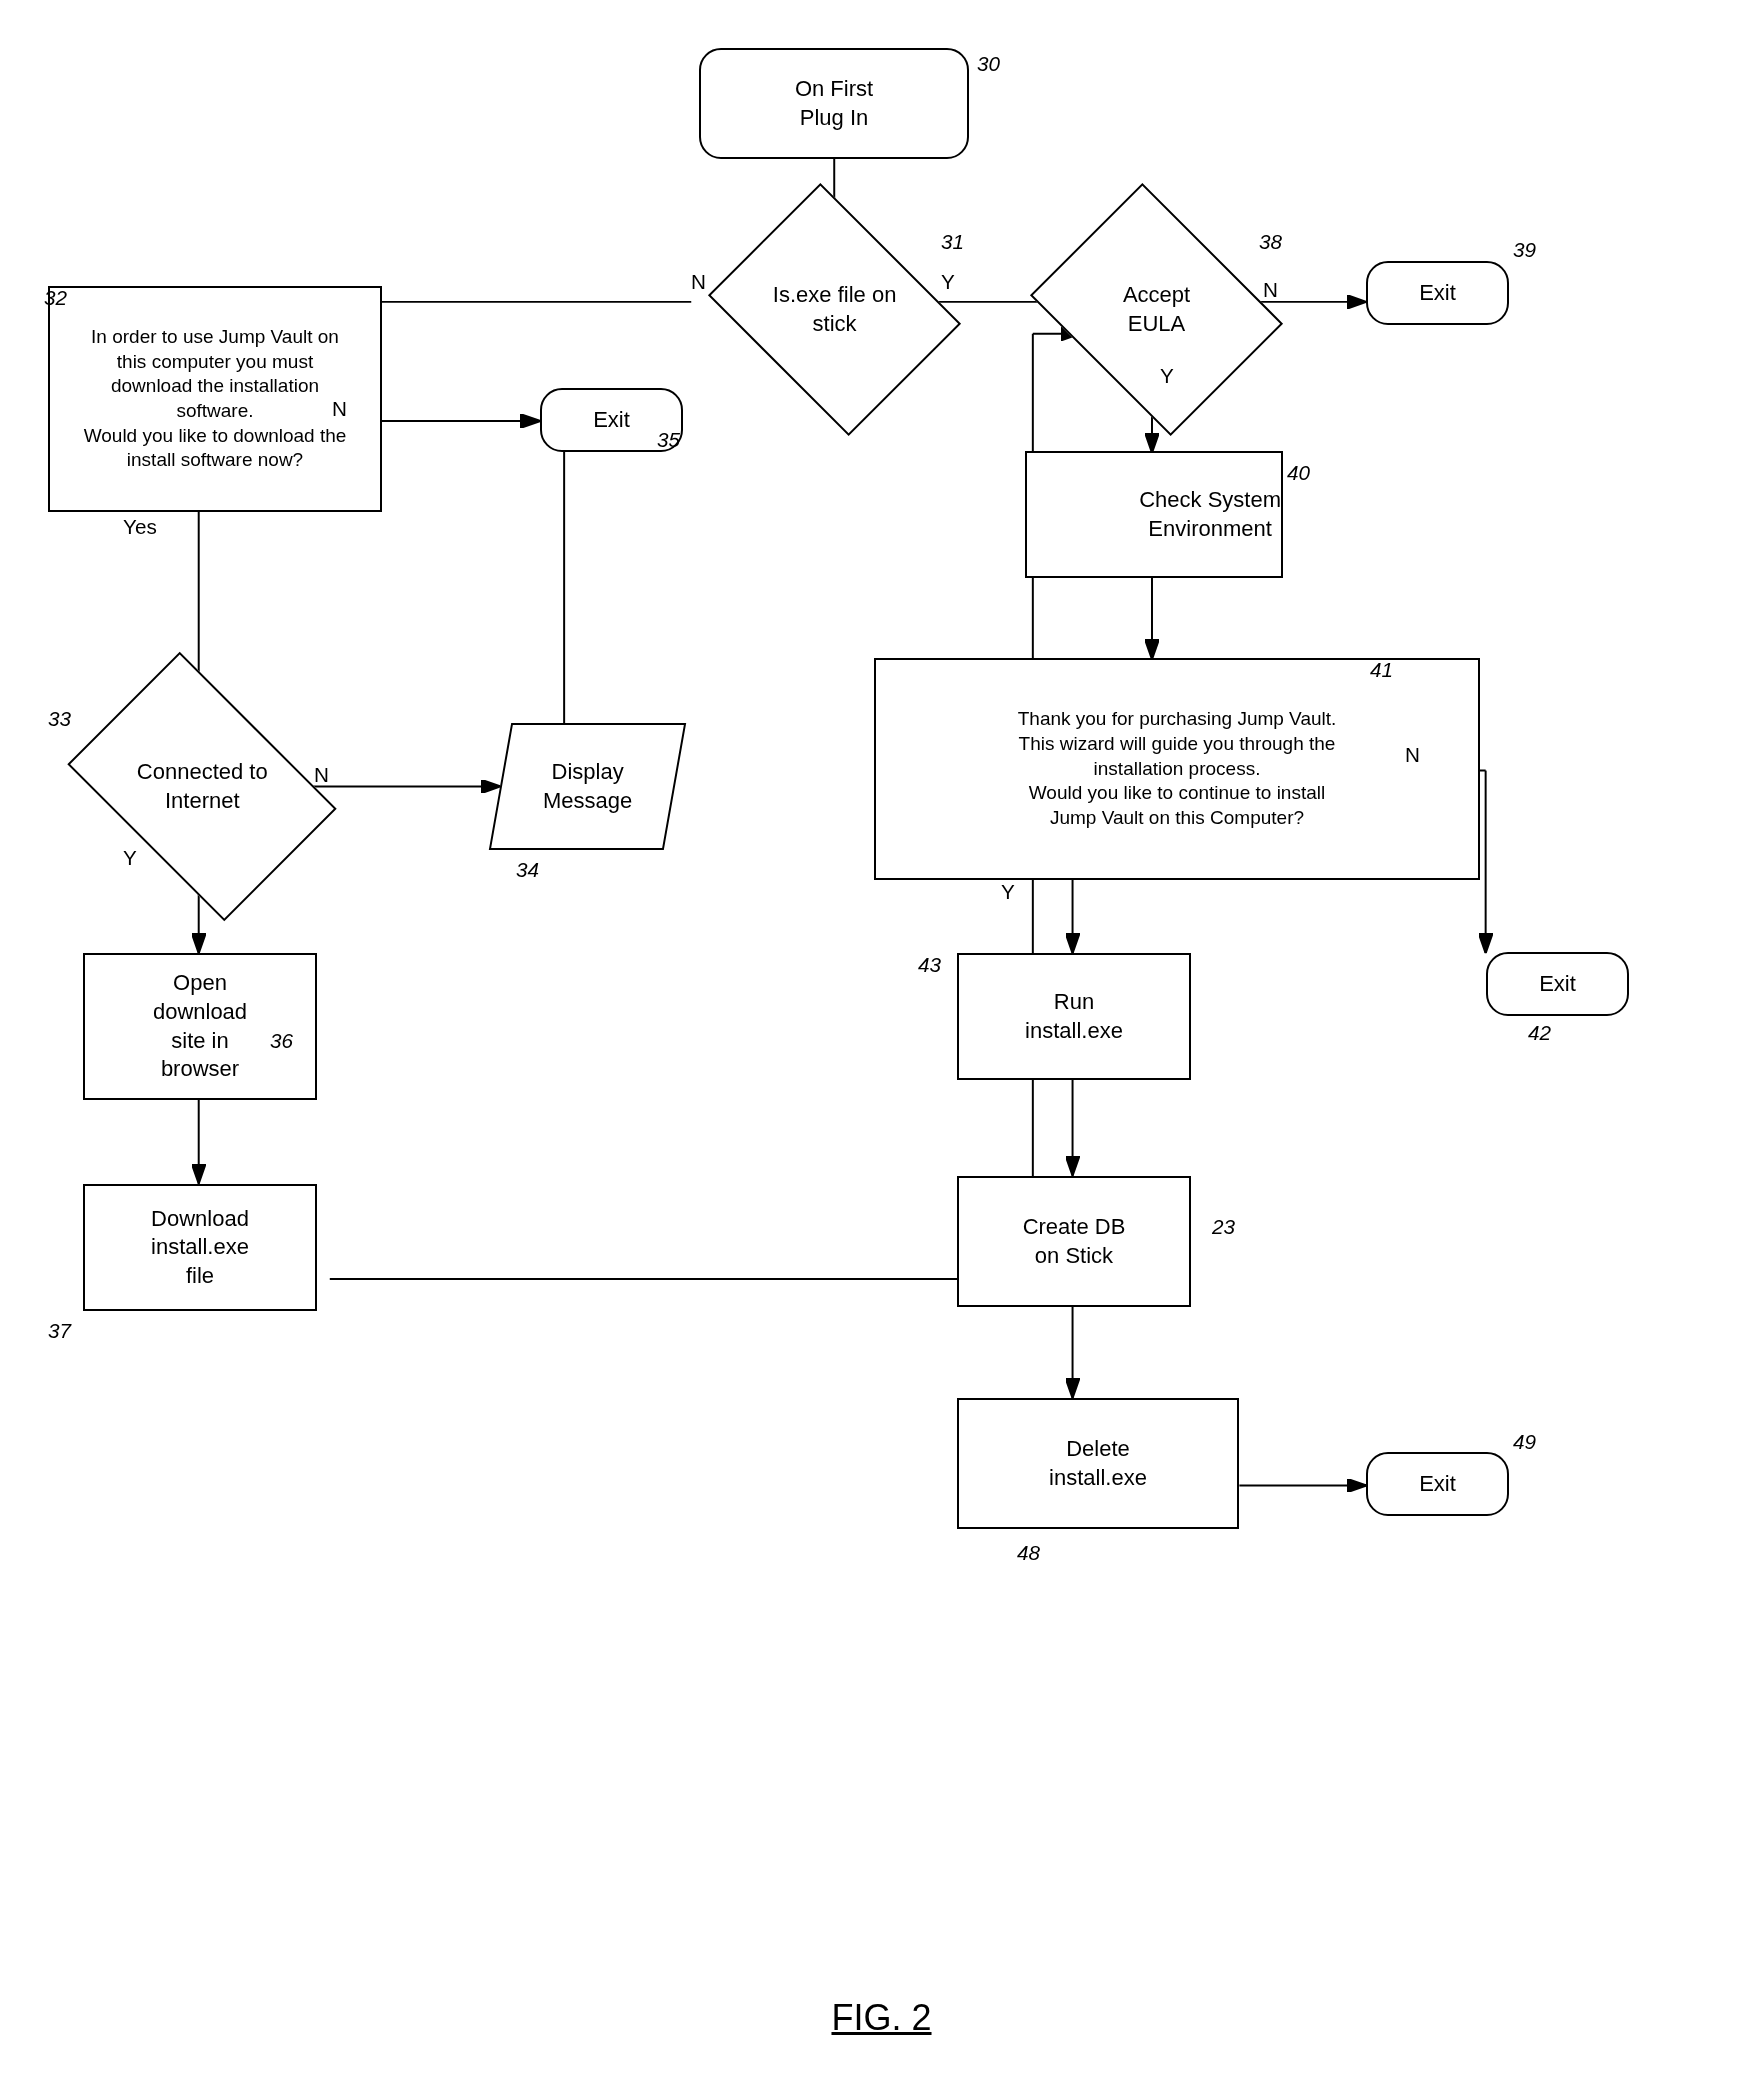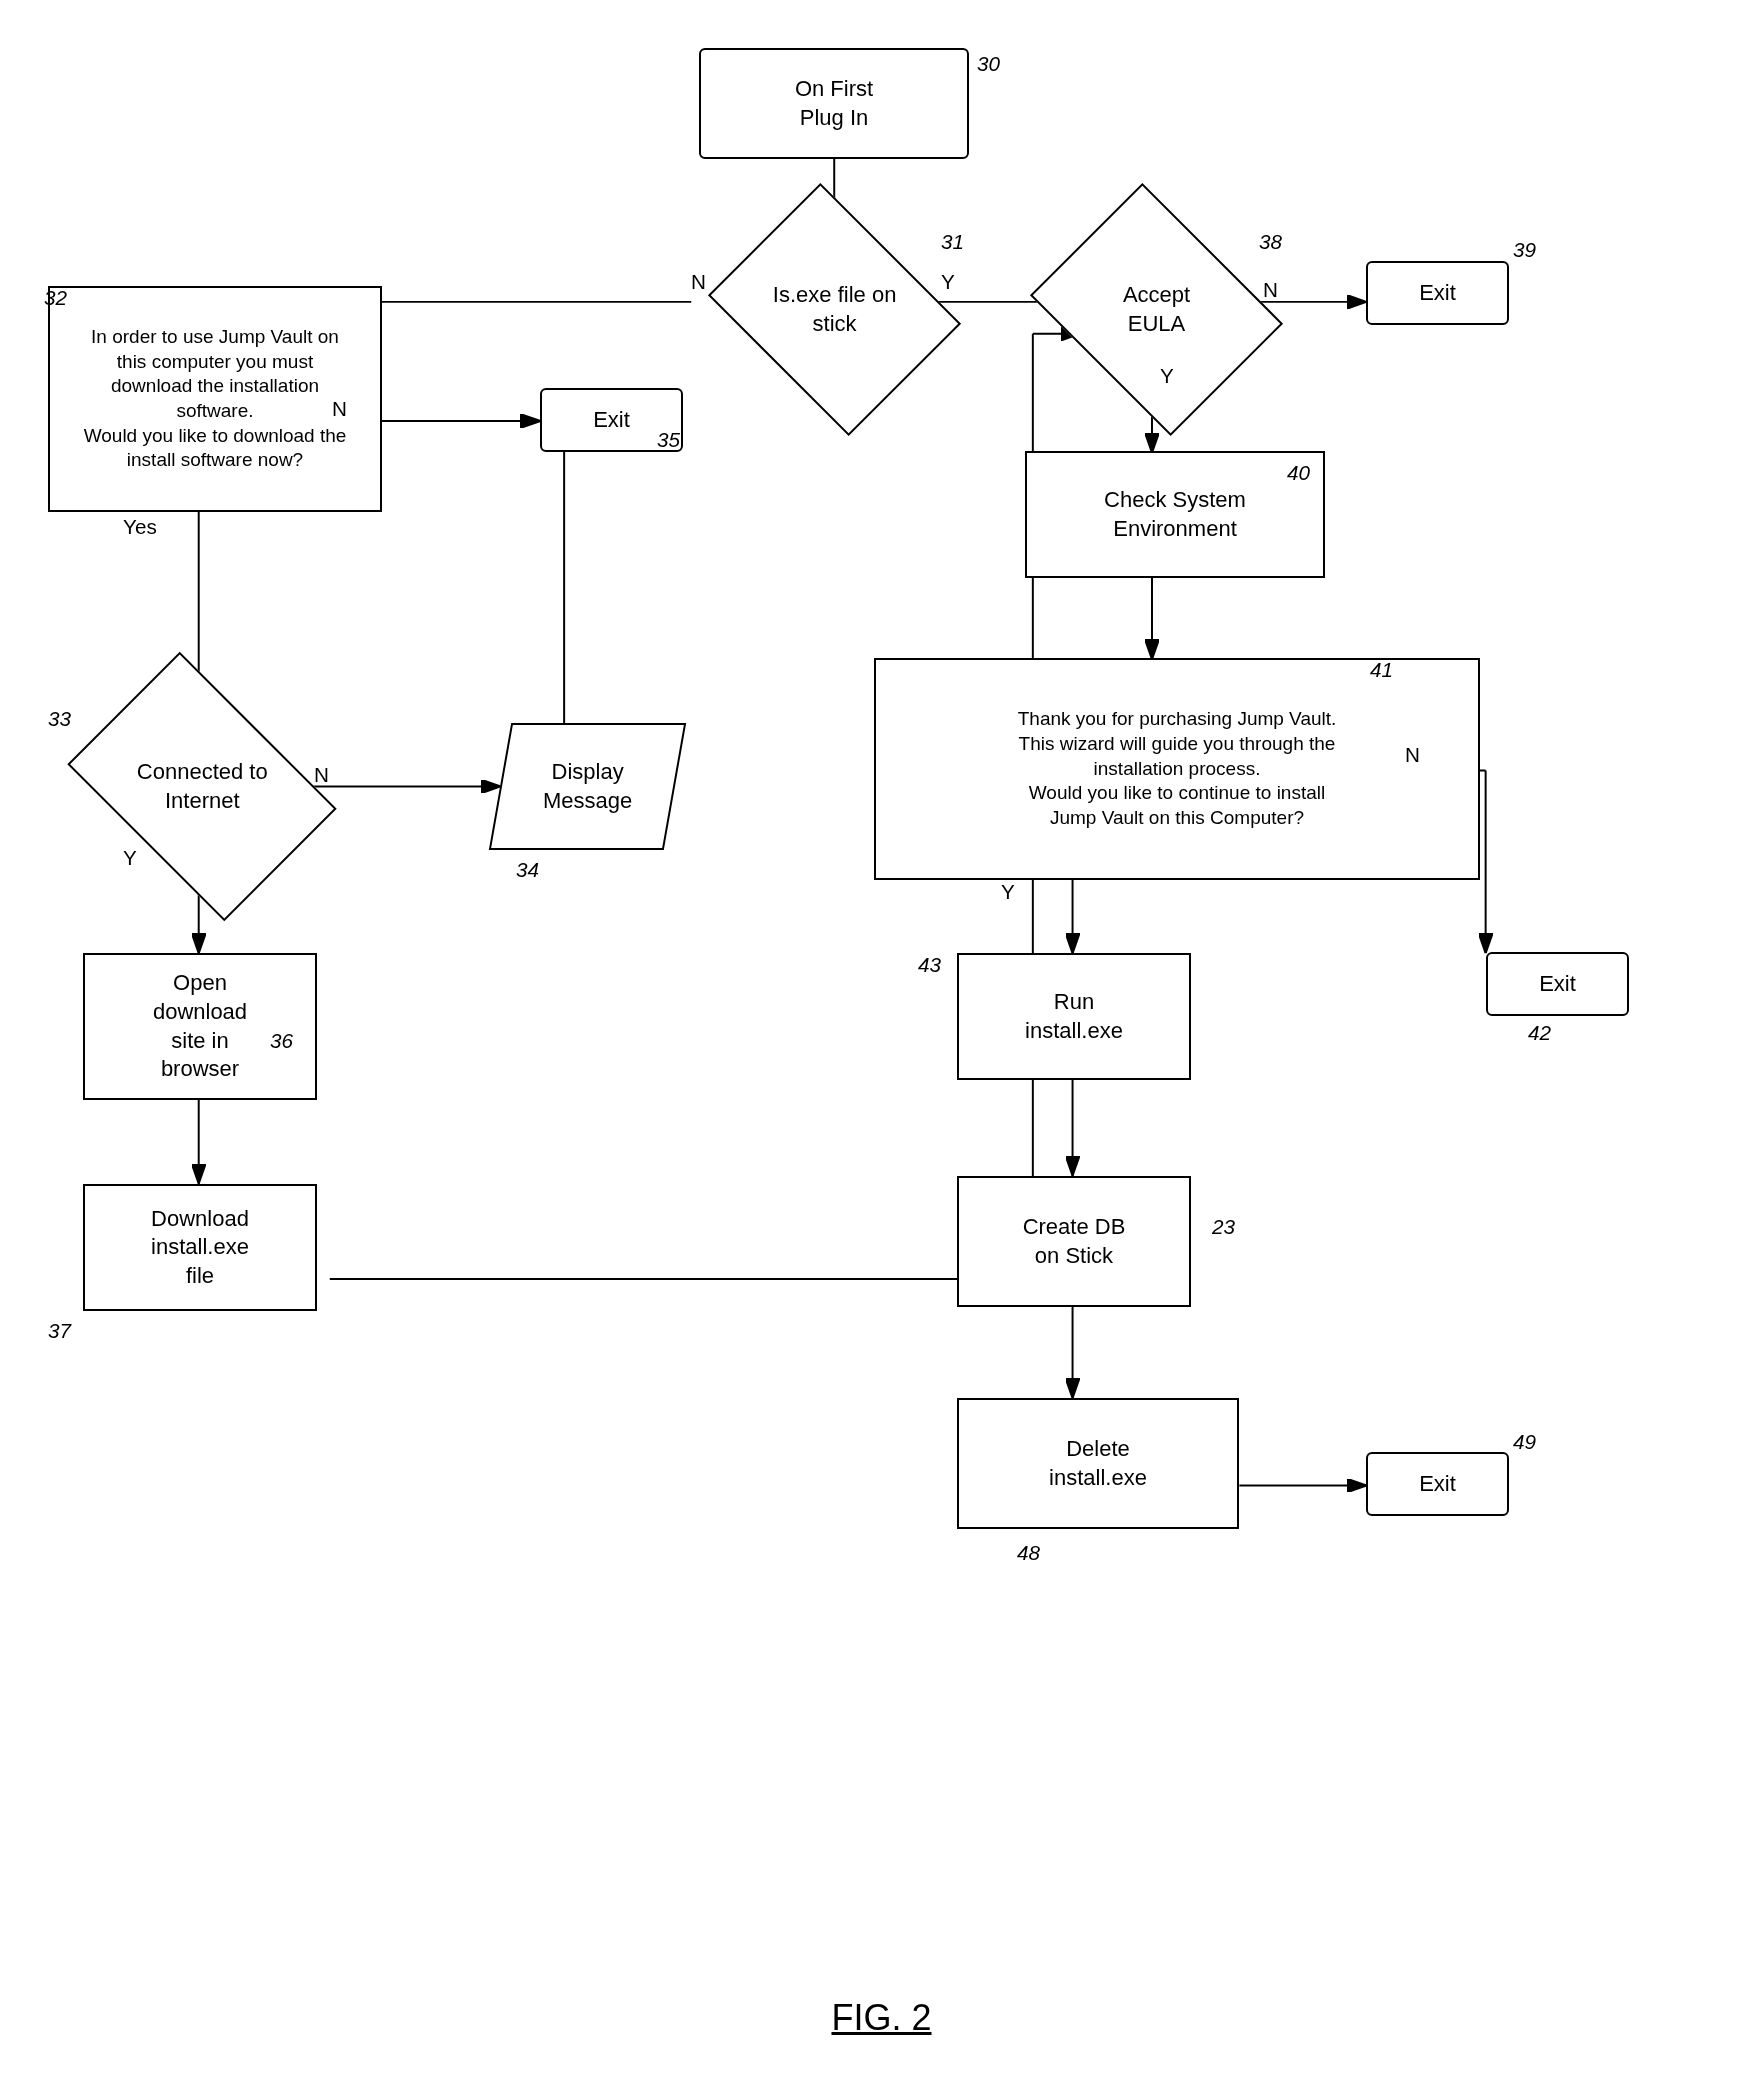--- a/index.html
+++ b/index.html
@@ -26,21 +26,21 @@
       font-size: 22px;
       line-height: 1.3;
     }
     .node-rect {
       border: 2.4px solid #000;
       background: #fff;
     }
     .node-rounded {
       border: 2.4px solid #000;
       background: #fff;
-      border-radius: 6px;
+      border-radius: 22px;
     }
     .node-diamond {
       background: #fff;
       transform: rotate(45deg);
       border: 2.4px solid #000;
     }
     .node-diamond-text {
       transform: rotate(-45deg);
       font-size: 22px;
       text-align: center;
@@ -232,21 +232,21 @@
 
   <span class="arrow-label" style="left:1263px; top:278px;">N</span>
 
   <span class="arrow-label" style="left:1160px; top:364px;">Y</span>
 
   <div class="node node-rounded" style="left:1366px; top:261px; width:143px; height:64px;">
     <span>Exit</span>
   </div>
   <span class="ref-label" style="left:1513px; top:238px;">39</span>
 
-  <div class="node node-rect" style="left:1025px; top:451px; width:300px; height:127px; ">
+  <div class="node node-rect" style="left:1025px; top:451px; width:258px; height:127px; justify-content:flex-end;">
     <span style="white-space:pre-line;">Check System
 Environment</span>
   </div>
   <span class="ref-label" style="left:1287px; top:461px;">40</span>
 
   <div class="node node-rect" style="left:874px; top:658px; width:606px; height:222px; padding:11px; font-size:19px;">
     <span style="white-space:pre-line; text-align:center;">Thank you for purchasing Jump Vault.
 This wizard will guide you through the
 installation process.
 Would you like to continue to install

